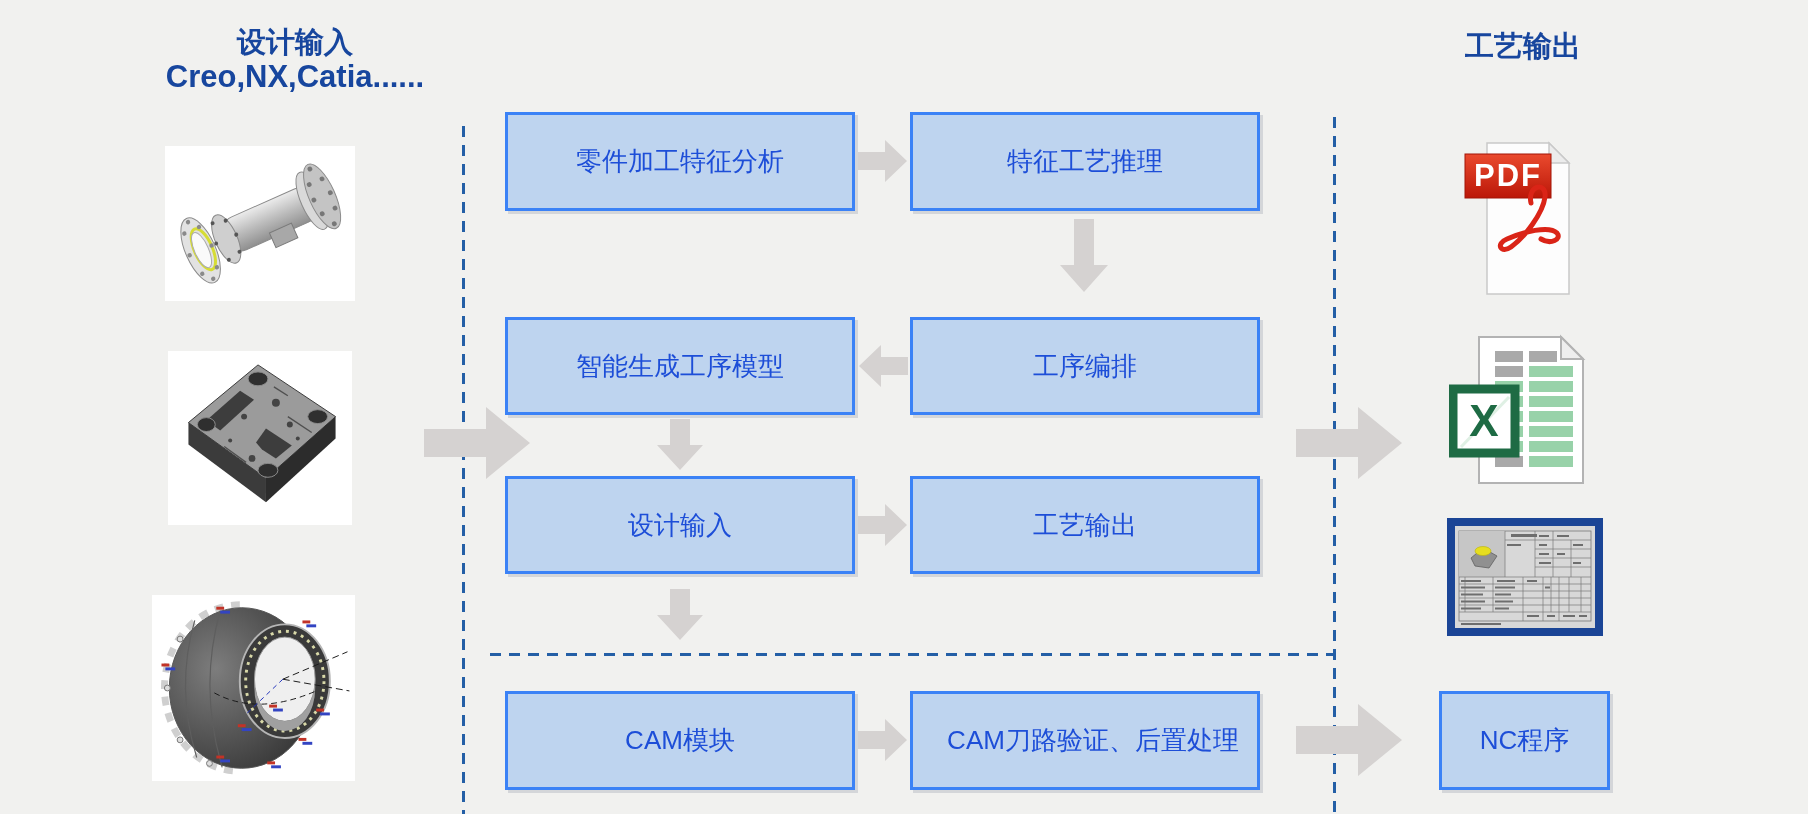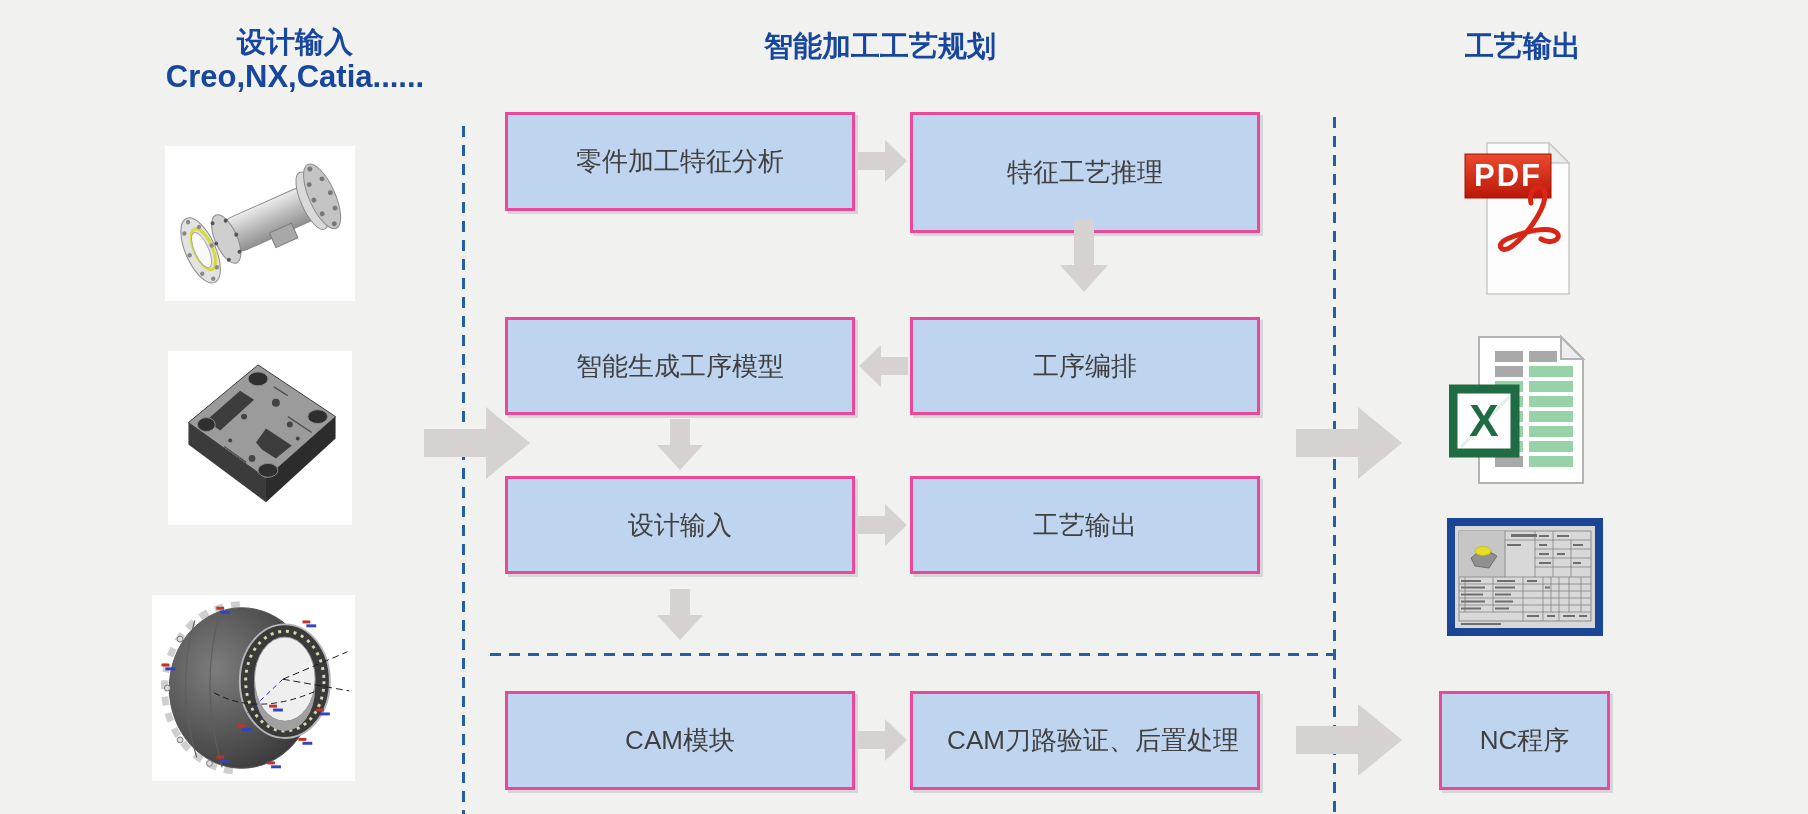--- a/index.html
+++ b/index.html
@@ -1,20 +1,20 @@
 <!DOCTYPE html>
 <html><head>
 <meta charset="utf-8">
 <style>
   html,body{margin:0;padding:0;background:#f1f1ef;}
   .canvas{position:relative;width:1808px;height:814px;background:#f1f1ef;overflow:hidden;
           font-family:"Liberation Sans","DejaVu Sans",sans-serif;margin-top:13px;}
   .col-title{position:absolute;color:#17469e;font-weight:bold;text-align:center;line-height:1.18;}
-  .flow-box{position:absolute;background:#bed4ef;border:3px solid #ec4899;box-sizing:border-box;
-            display:flex;align-items:center;justify-content:center;font-size:26px;color:#404040;
+  .flow-box{position:absolute;background:#bed4ef;border:3px solid #3b82f6;box-sizing:border-box;
+            display:flex;align-items:center;justify-content:center;font-size:26px;color:#1d4ed8;
             box-shadow:3px 3px 0 rgba(110,120,140,.22);}
   .img-card{position:absolute;background:#ffffff;}
   .img-card svg{display:block;width:100%;height:100%;}
   .arr{position:absolute;}
   .arr polygon{fill:#d5d2d1;}
   .vdash{position:absolute;width:3px;
          background:repeating-linear-gradient(to bottom,#245fa6 0 11px,transparent 11px 19px);}
   .hdash{position:absolute;height:3px;
          background:repeating-linear-gradient(to right,#245fa6 0 11px,transparent 11px 19px);}
   .icon-wrap{position:absolute;}
@@ -26,21 +26,20 @@
 </style>
 </head>
 <body>
 
 <div class="canvas">
 
   <div class="col-title" style="left:130px;top:12px;width:330px;font-size:29px;">
     <div>设计输入</div>
     <div style="font-size:31px;">Creo,NX,Catia......</div>
   </div>
-  <div class="col-title" style="left:660px;top:16px;width:440px;font-size:29px;">智能加工工艺规划</div>
   <div class="col-title" style="left:1398px;top:16px;width:250px;font-size:29px;">工艺输出</div>
 
   <div class="img-card" style="left:165px;top:133px;width:190px;height:155px;">
     <svg viewBox="0 0 190 155">
       <defs>
         <linearGradient id="met" x1="0" y1="0" x2="0" y2="1">
           <stop offset="0" stop-color="#ececec"></stop>
             <stop offset=".5" stop-color="#bcbcbc"></stop>
           <stop offset="1" stop-color="#8f8f8f"></stop>
         </linearGradient>
@@ -148,21 +147,21 @@
           <rect x="168" y="120" width="10" height="3" fill="#3344c2"></rect>
       </g>
     </svg>
   </div>
 
   <div class="vdash" style="left:462px;top:113px;height:697px;"></div>
   <div class="vdash" style="left:1333px;top:104px;height:700px;"></div>
   <div class="hdash" style="left:490px;top:640px;width:845px;"></div>
 
   <div class="flow-box" style="left:505px;top:99px;width:350px;height:99px;">零件加工特征分析</div>
-  <div class="flow-box" style="left:910px;top:99px;width:350px;height:121px;text-align:center;">特征工艺推理</div>
+  <div class="flow-box" style="left:910px;top:99px;width:350px;height:99px;text-align:center;">特征工艺推理</div>
   <div class="flow-box" style="left:505px;top:304px;width:350px;height:98px;">智能生成工序模型</div>
   <div class="flow-box" style="left:910px;top:304px;width:350px;height:98px;">工序编排</div>
   <div class="flow-box" style="left:505px;top:463px;width:350px;height:98px;">设计输入</div>
   <div class="flow-box" style="left:910px;top:463px;width:350px;height:98px;">工艺输出</div>
   <div class="flow-box" style="left:505px;top:678px;width:350px;height:99px;">CAM模块</div>
   <div class="flow-box" style="left:910px;top:678px;width:350px;height:99px;padding-left:16px;">CAM刀路验证、后置处理</div>
 
   <svg class="arr" style="left:858px;top:126px;" width="50" height="44" viewBox="0 0 50 44">
     <polygon points="0,13 27,13 27,1 49,22 27,43 27,31 0,31"></polygon>
     </svg>

